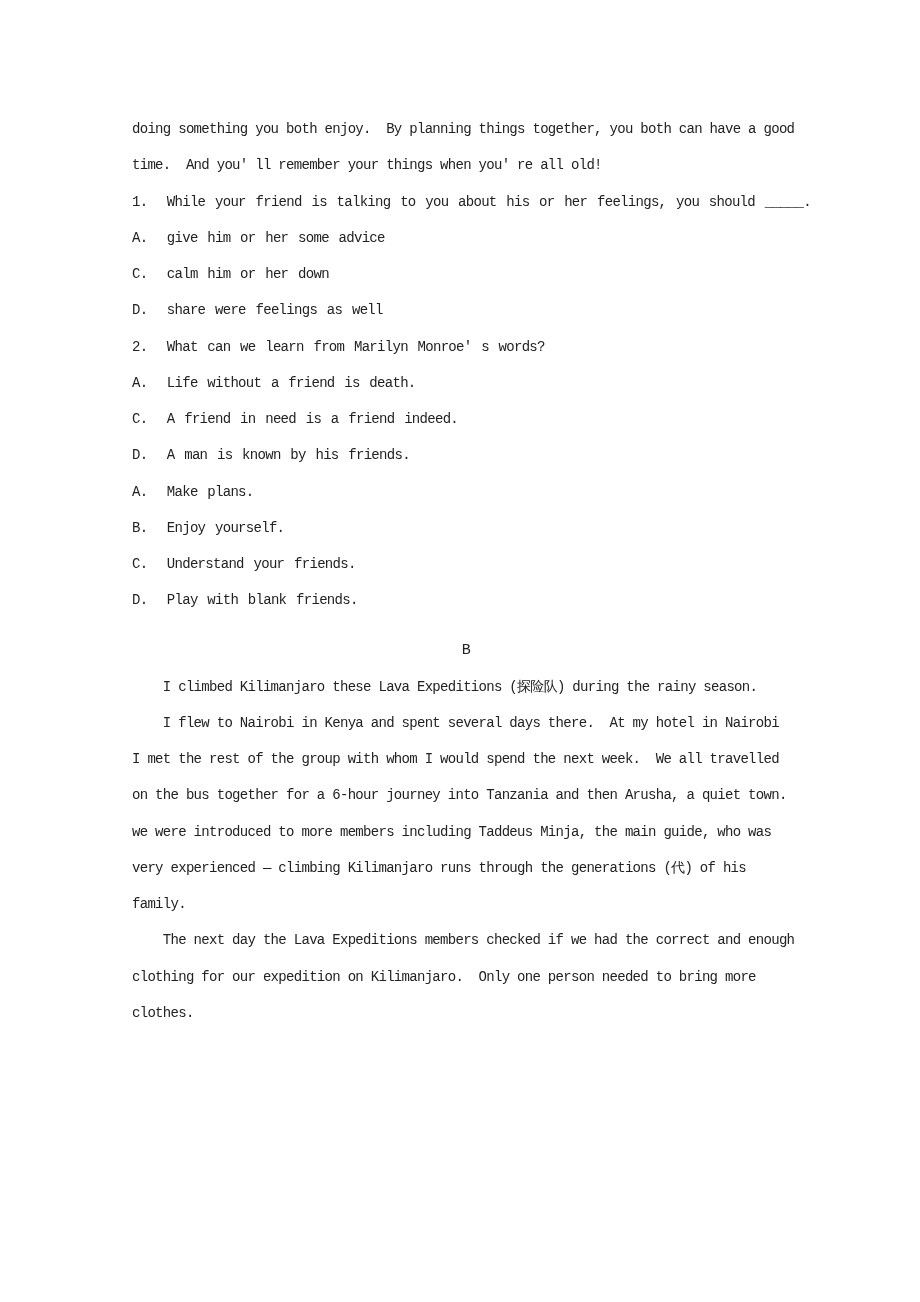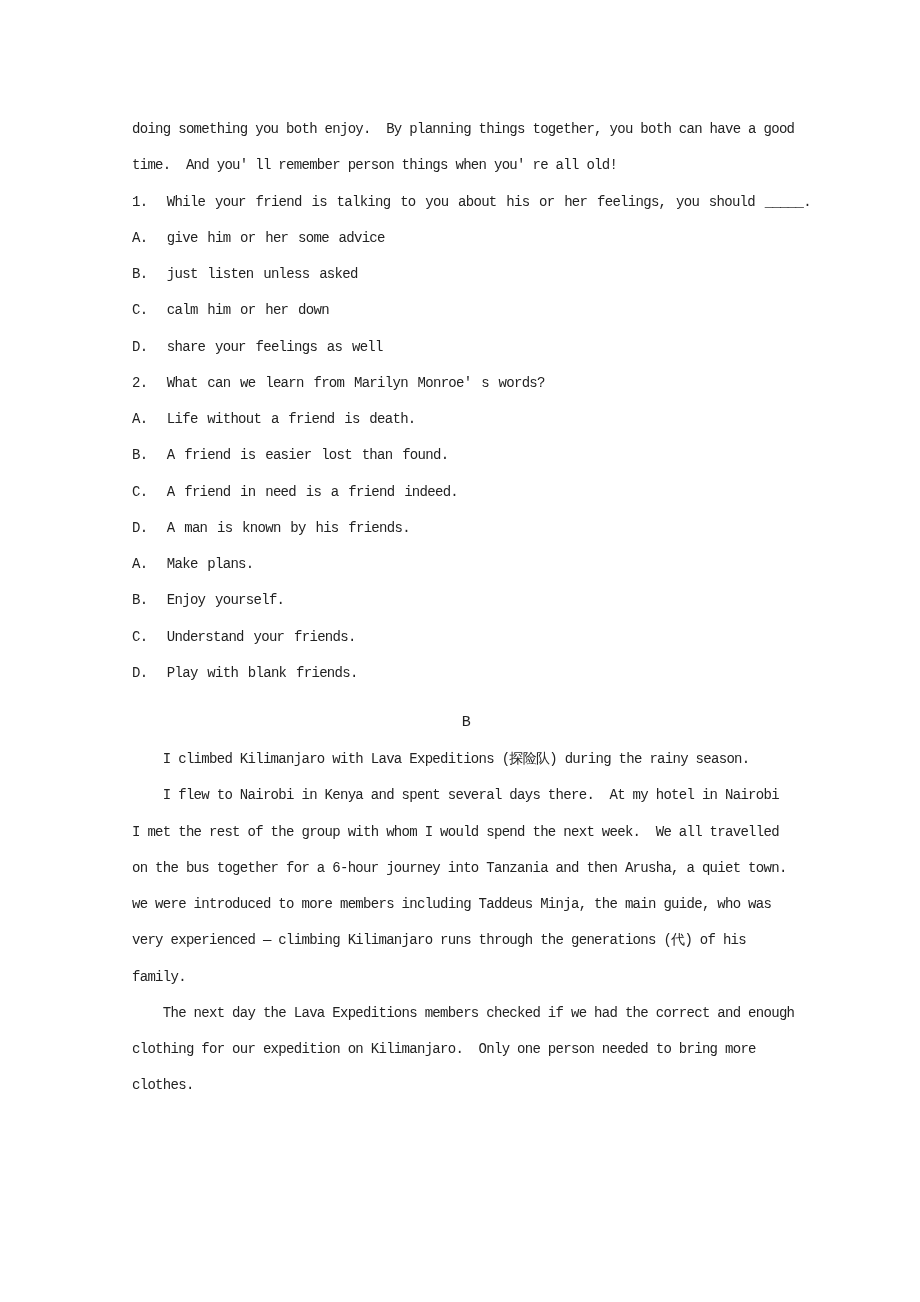--- a/index.html
+++ b/index.html
@@ -41,42 +41,40 @@
     white-space: pre;
   }
 </style>
 </head>
 <body>
 
 <div class="page">
   <div class="text-column">
 
     <div class="line">doing something you both enjoy.  By planning things together, you both can have a good</div>
-    <div class="line">time.  And you' ll remember person things when you' re all old!</div>
+    <div class="line">time.  And you' ll remember your things when you' re all old!</div>
 
     <div class="line qline">1.  While your friend is talking to you about his or her feelings, you should _____.</div>
     <div class="line qline">A.  give him or her some advice</div>
-    <div class="line qline">B.  just listen unless asked</div>
     <div class="line qline">C.  calm him or her down</div>
-    <div class="line qline">D.  share your feelings as well</div>
+    <div class="line qline">D.  share were feelings as well</div>
 
     <div class="line qline">2.  What can we learn from Marilyn Monroe' s words?</div>
     <div class="line qline">A.  Life without a friend is death.</div>
-    <div class="line qline">B.  A friend is easier lost than found.</div>
     <div class="line qline">C.  A friend in need is a friend indeed.</div>
     <div class="line qline">D.  A man is known by his friends.</div>
 
     <div class="line qline">A.  Make plans.</div>
     <div class="line qline">B.  Enjoy yourself.</div>
     <div class="line qline">C.  Understand your friends.</div>
     <div class="line qline">D.  Play with blank friends.</div>
 
     <div class="section-heading">B</div>
 
-    <div class="line">    I climbed Kilimanjaro with Lava Expeditions (探险队) during the rainy season.</div>
+    <div class="line">    I climbed Kilimanjaro these Lava Expeditions (探险队) during the rainy season.</div>
     <div class="line">    I flew to Nairobi in Kenya and spent several days there.  At my hotel in Nairobi</div>
     <div class="line">I met the rest of the group with whom I would spend the next week.  We all travelled</div>
     <div class="line">on the bus together for a 6-hour journey into Tanzania and then Arusha, a quiet town.</div>
     <div class="line">we were introduced to more members including Taddeus Minja, the main guide, who was</div>
     <div class="line">very experienced — climbing Kilimanjaro runs through the generations (代) of his</div>
     <div class="line">family.</div>
     <div class="line">    The next day the Lava Expeditions members checked if we had the correct and enough</div>
     <div class="line">clothing for our expedition on Kilimanjaro.  Only one person needed to bring more</div>
     <div class="line">clothes.</div>
 

